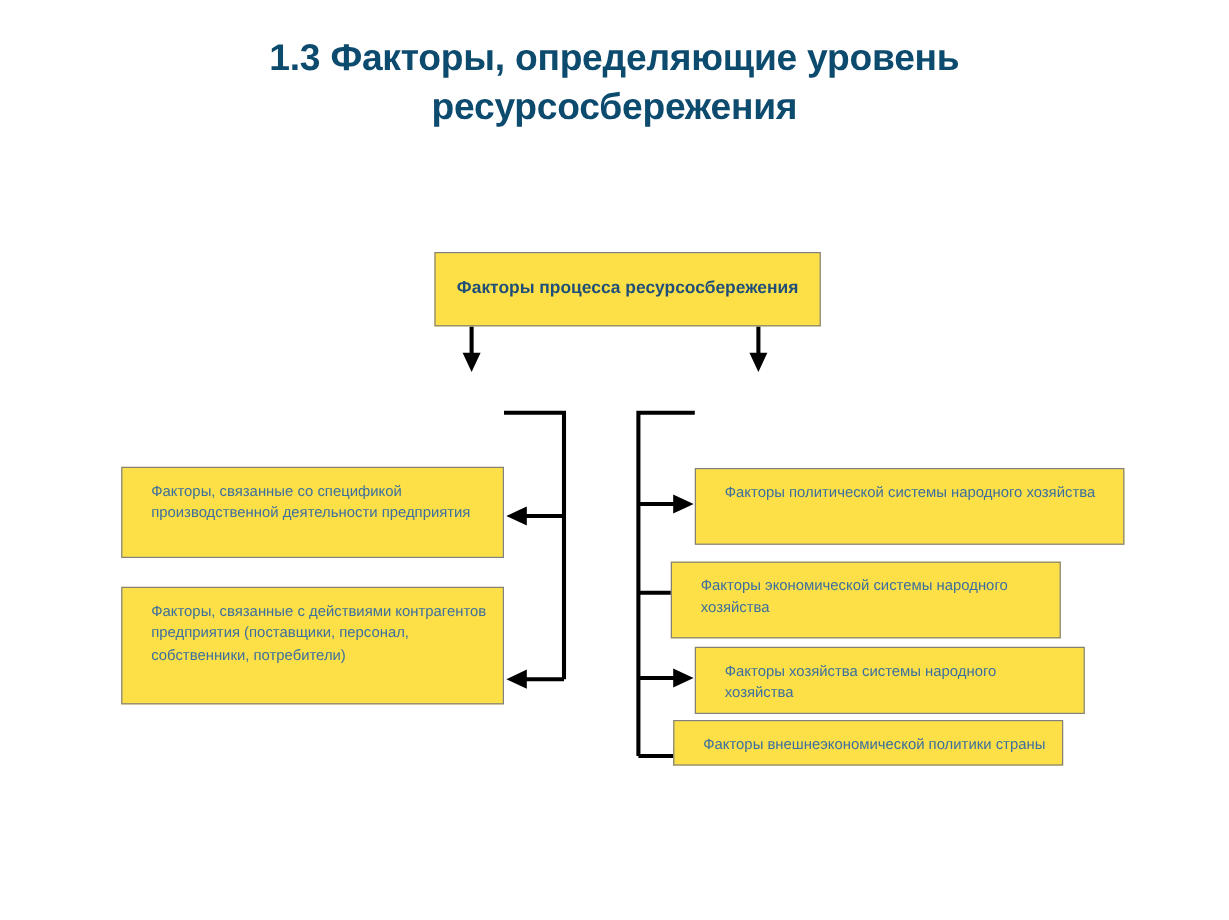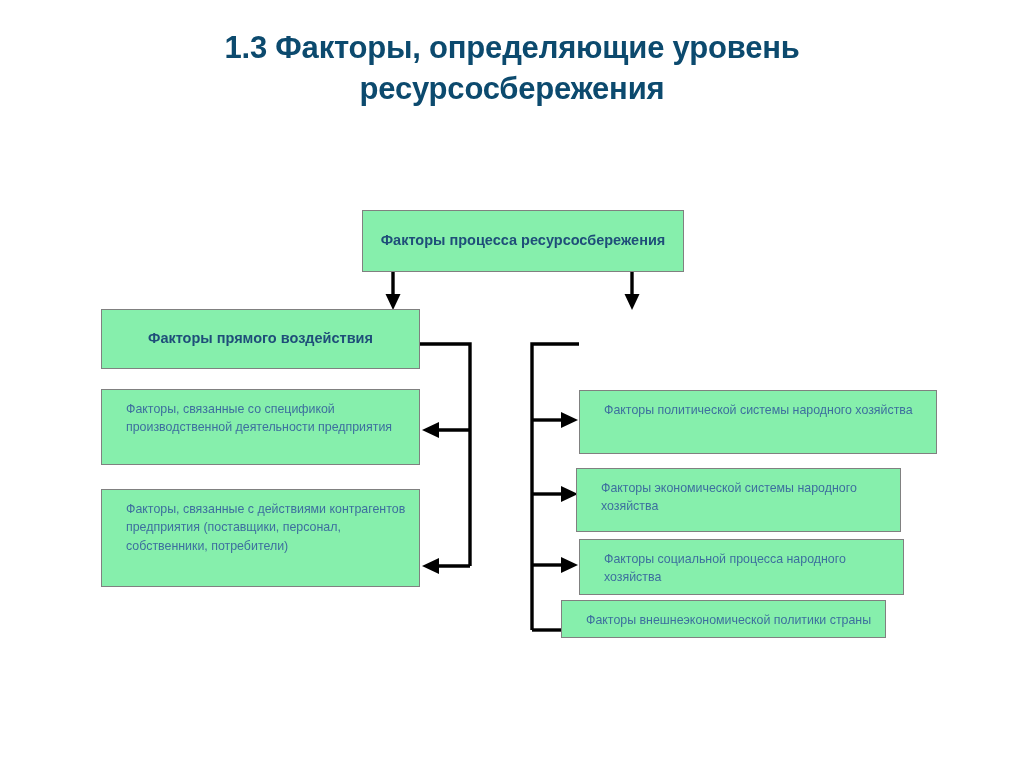--- a/index.html
+++ b/index.html
@@ -36,21 +36,21 @@
   #diagram {
     position: absolute;
     left: 0;
     top: 0;
     width: 1024px;
     height: 767px;
   }
   .node {
     position: absolute;
     box-sizing: border-box;
-    background: #86efac;
+    background: #fde047;
     border: 1.6px solid #808080;
     color: #1f4e79;
   }
   .node .node-label {
     display: block;
     color: #2b5a88;
   }
   .node.head {
     display: flex;
     align-items: center;
@@ -105,21 +105,21 @@
     width: 319px;
     height: 98px;
   }
   #leaf-indirect-0 {
     left: 579px;
     top: 390px;
     width: 358px;
     height: 64px;
   }
   #leaf-indirect-1 {
-    left: 576px;
+    left: 559px;
     top: 468px;
     width: 325px;
     height: 64px;
   }
   #leaf-indirect-2 {
     left: 579px;
     top: 539px;
     width: 325px;
     height: 56px;
   }
@@ -193,43 +193,39 @@
       <path class="conn" d="M 532 630 L 563 630"></path>
       <path class="conn-head" d="M 578 630 L 561 622 L 561 638 Z"></path>
     </g>
   </svg>
 
   <div class="node head" id="root-node">
     <span class="node-label">Факторы процесса
 ресурсосбережения</span>
   </div>
 
-  <div class="node head" id="branch-direct">
-    <span class="node-label">Факторы
-прямого воздействия</span>
-  </div>
 
 
   <div class="node leaf" id="leaf-direct-0">
     <span class="node-label">Факторы, связанные со спецификой производственной деятельности предприятия</span>
   </div>
 
   <div class="node leaf" id="leaf-direct-1">
     <span class="node-label">Факторы, связанные с  действиями контрагентов предприятия (поставщики, персонал, собственники, потребители)</span>
   </div>
 
   <div class="node leaf" id="leaf-indirect-0">
     <span class="node-label">Факторы политической системы народного хозяйства</span>
   </div>
 
   <div class="node leaf" id="leaf-indirect-1">
     <span class="node-label">Факторы экономической  системы народного хозяйства</span>
   </div>
 
   <div class="node leaf" id="leaf-indirect-2">
-    <span class="node-label">Факторы социальной  процесса народного хозяйства</span>
+    <span class="node-label">Факторы хозяйства  системы народного хозяйства</span>
   </div>
 
   <div class="node leaf" id="leaf-indirect-3">
     <span class="node-label">Факторы внешнеэкономической политики страны</span>
   </div>
 
 </div>
 
 </body></html>

